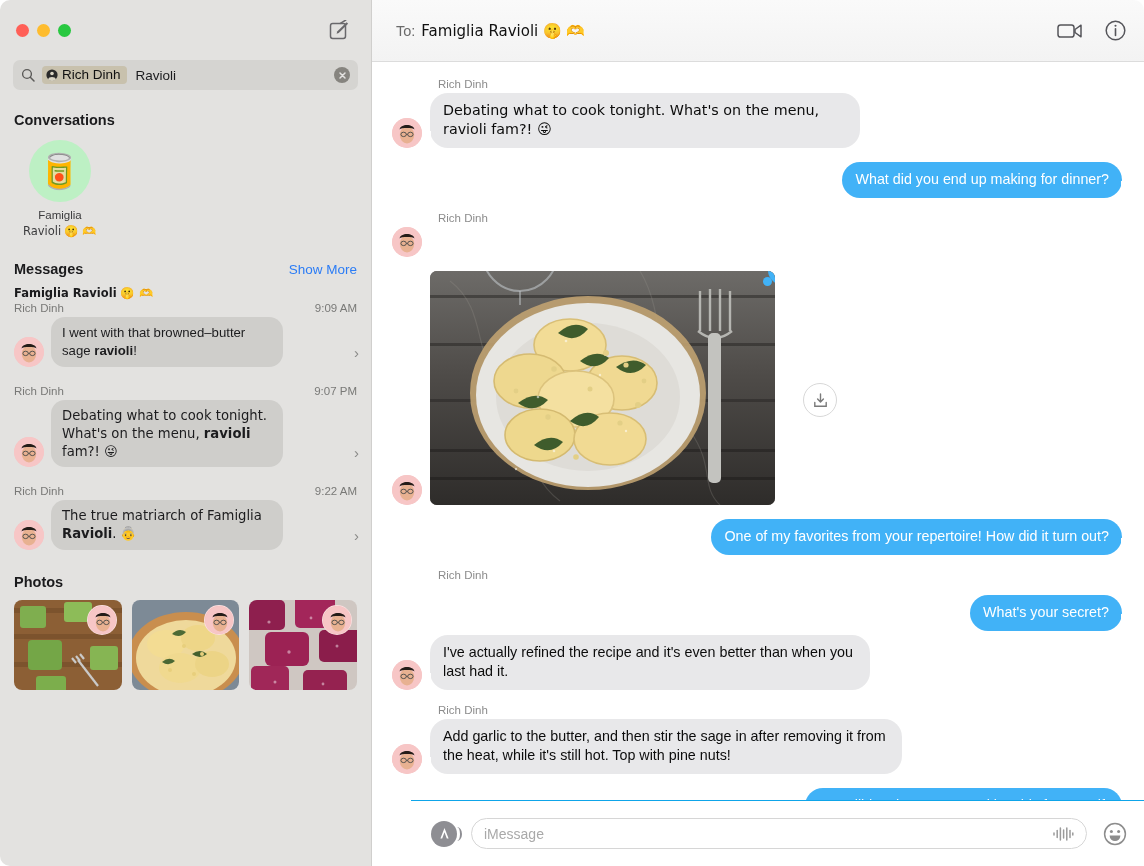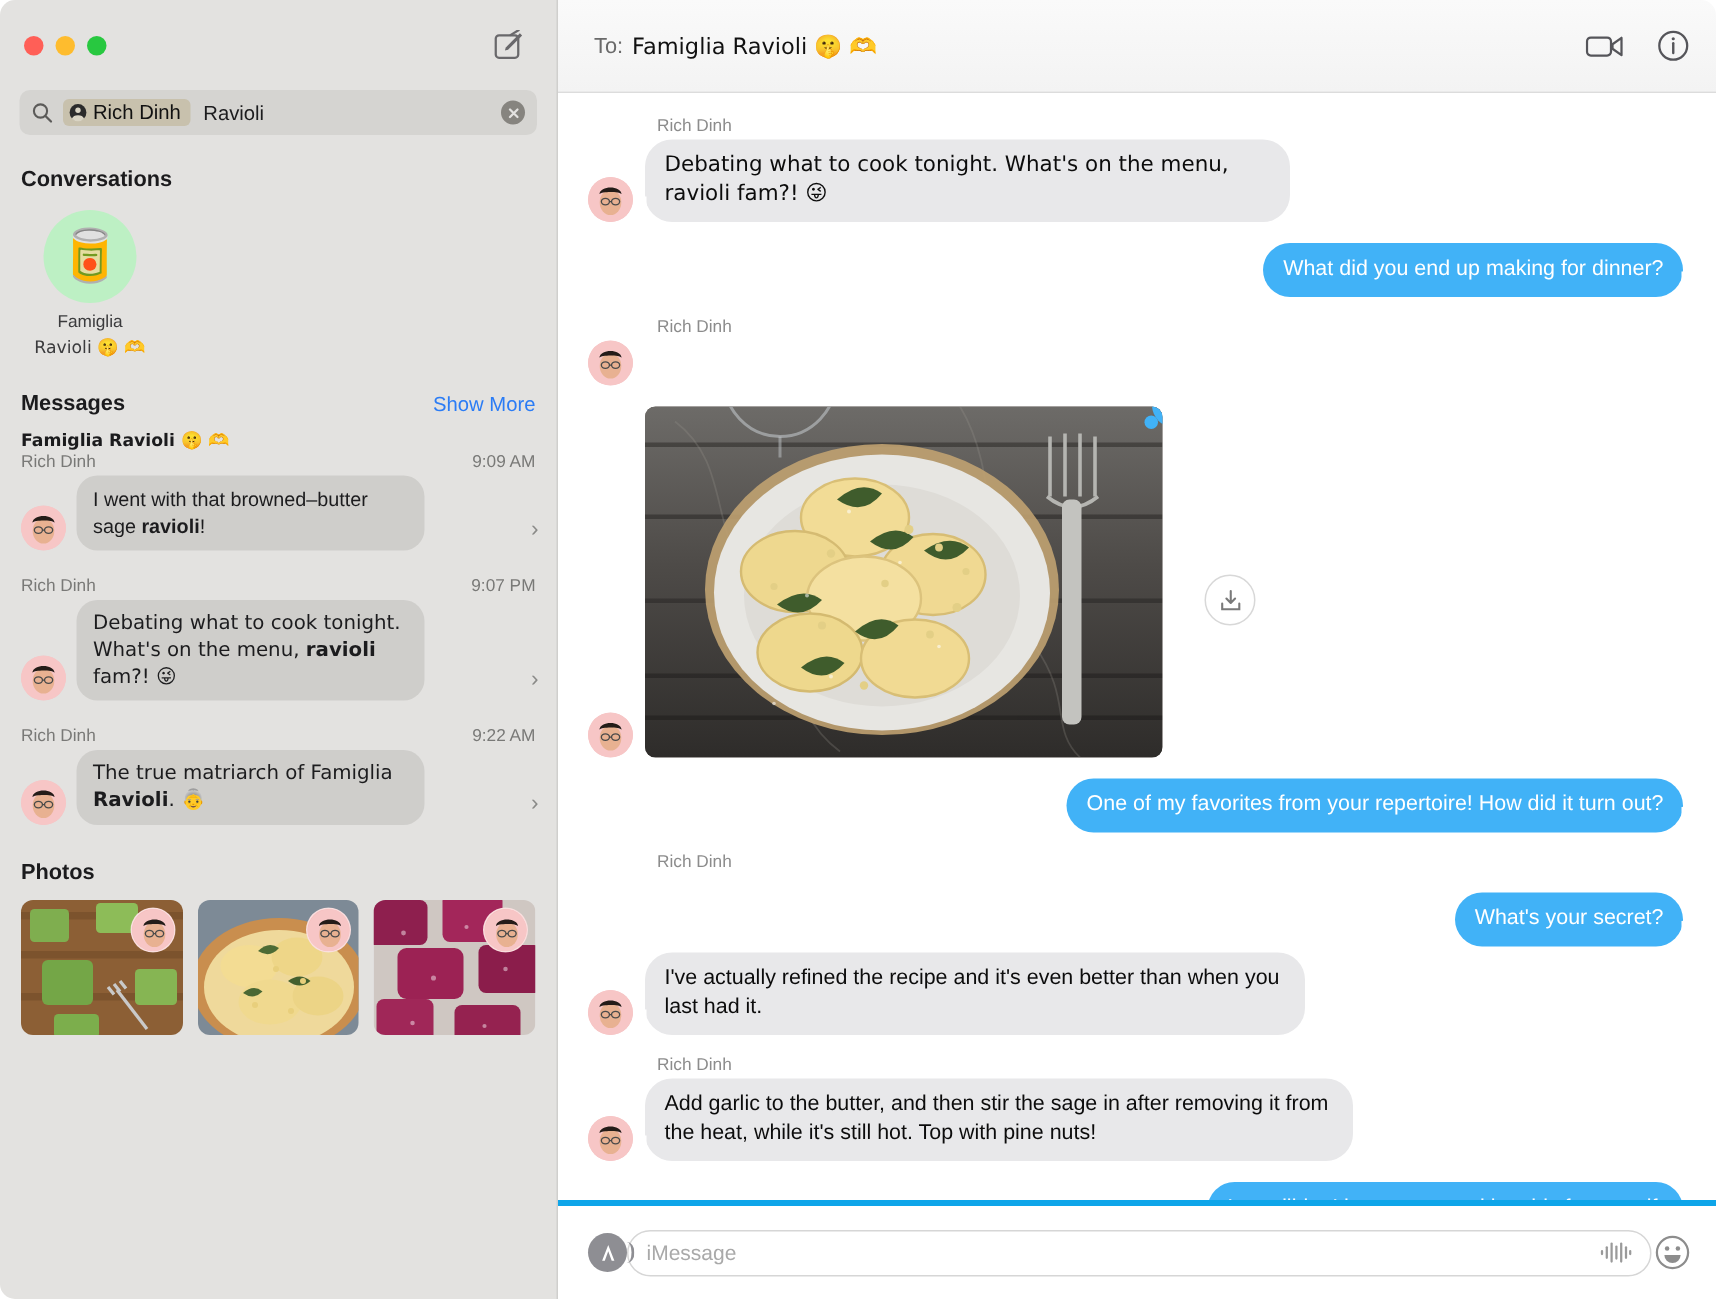--- a/index.html
+++ b/index.html
@@ -262,24 +262,26 @@
     width: 34px; height: 34px; border-radius: 50%;
     border: 1px solid #d8d8d8;
     display: flex; align-items: center; justify-content: center;
     margin-left: 20px; margin-bottom: 88px;
     cursor: pointer; background:#fff;
   }
 
   
   .composer {
     flex: 0 0 66px; height: 66px;
-    border-top: 4px solid #0ea5e9;
+    border-top: 1px solid #0ea5e9;
     display: flex; align-items: center;
     padding: 0 16px 0 20px;
+    gap: 14px;
     background:#fff;
+    margin-left:39px;
   }
   .appstore-btn {
     width: 26px; height: 26px; border-radius: 50%;
     background: #8e8e93;
     display:flex; align-items:center; justify-content:center;
     cursor:pointer; flex:0 0 26px; position:relative;
   }
   .appstore-btn::after{
     content:""; position:absolute; right:-5px; top:6px;
     width:8px; height:14px;

